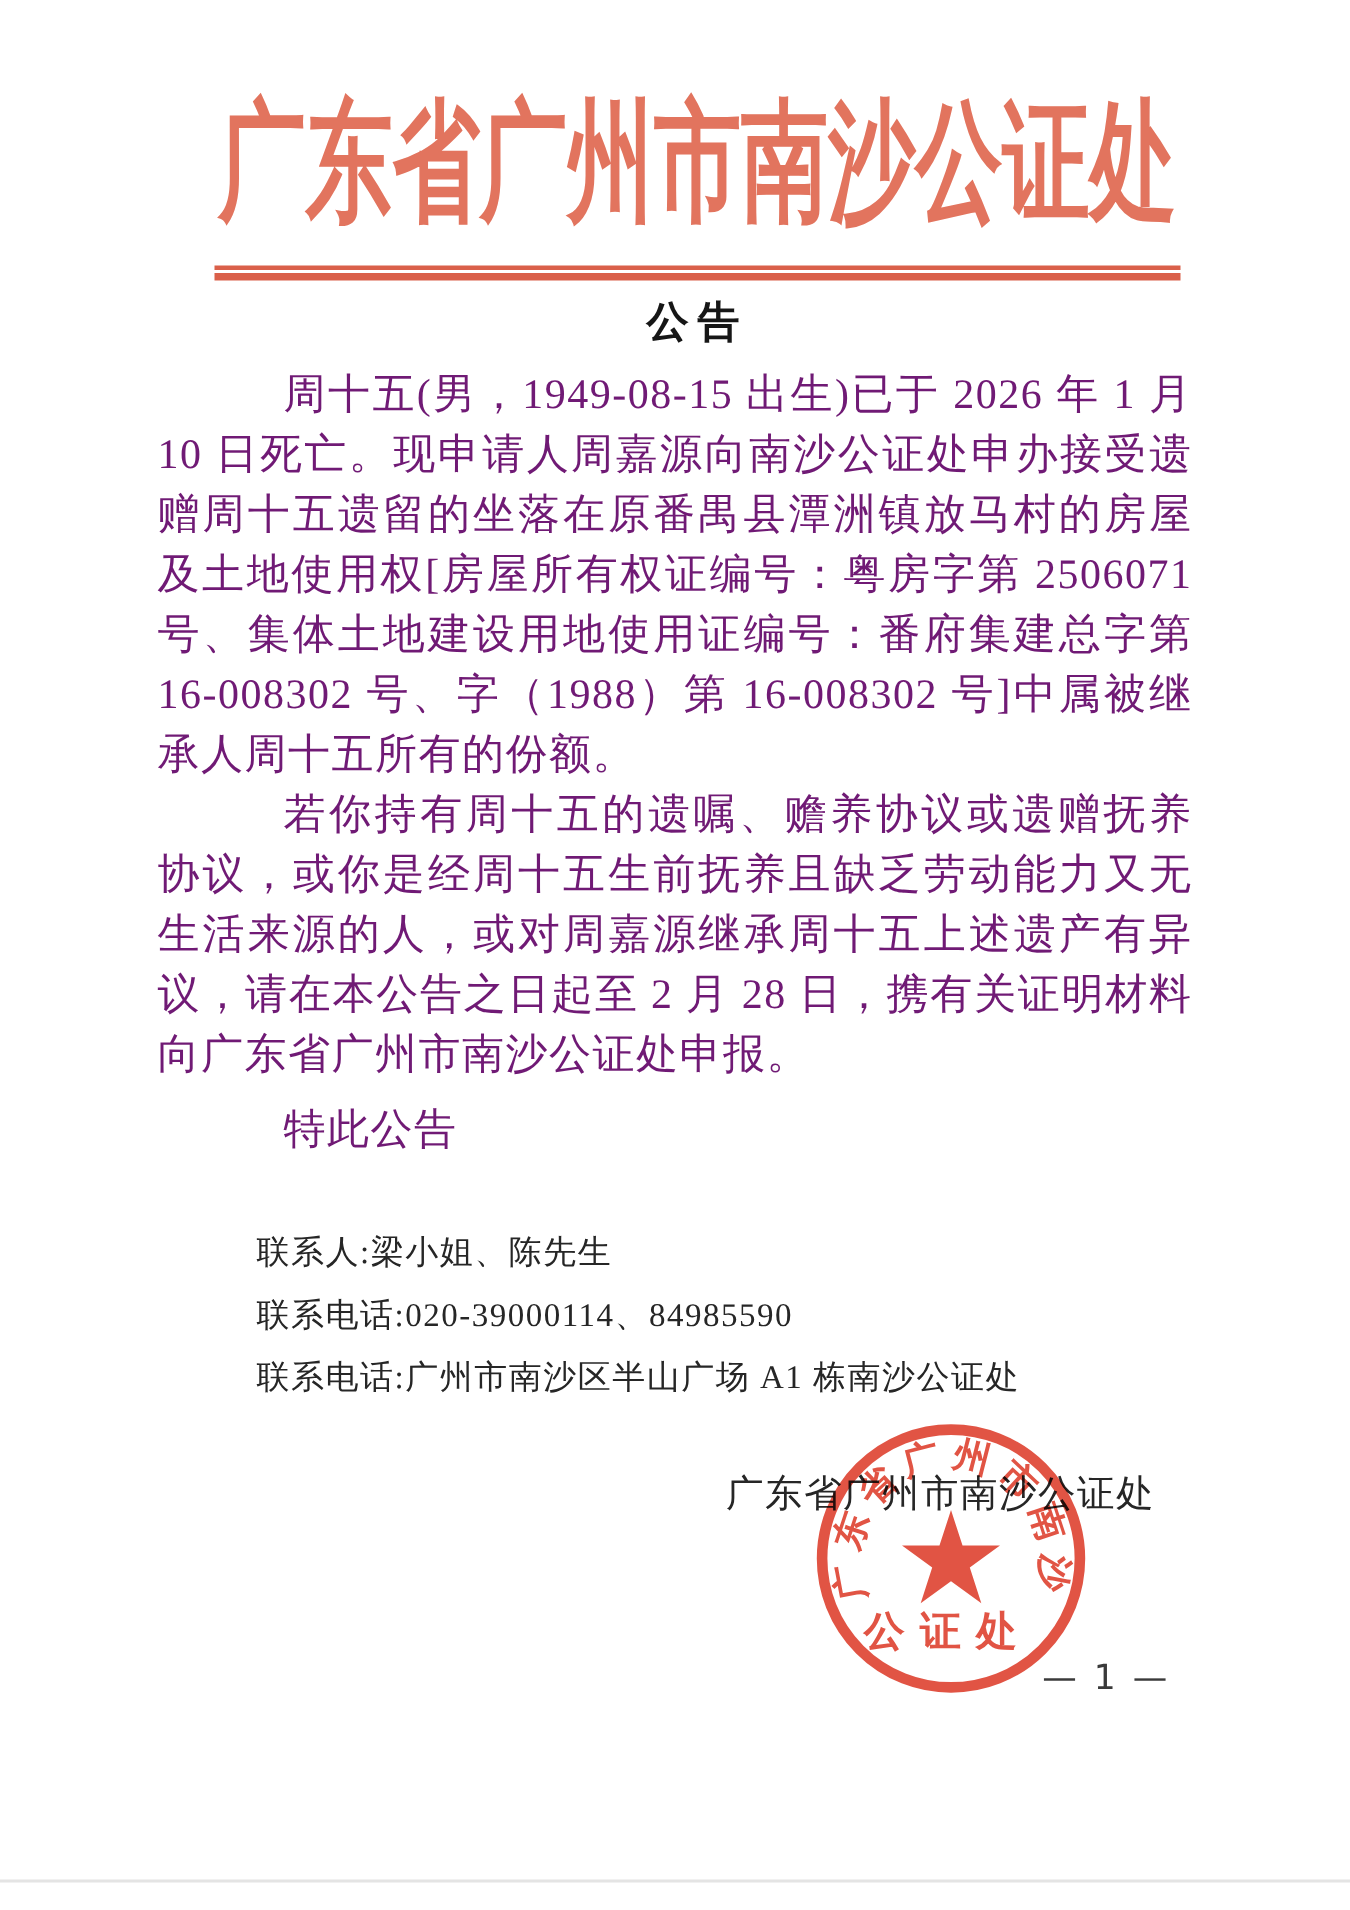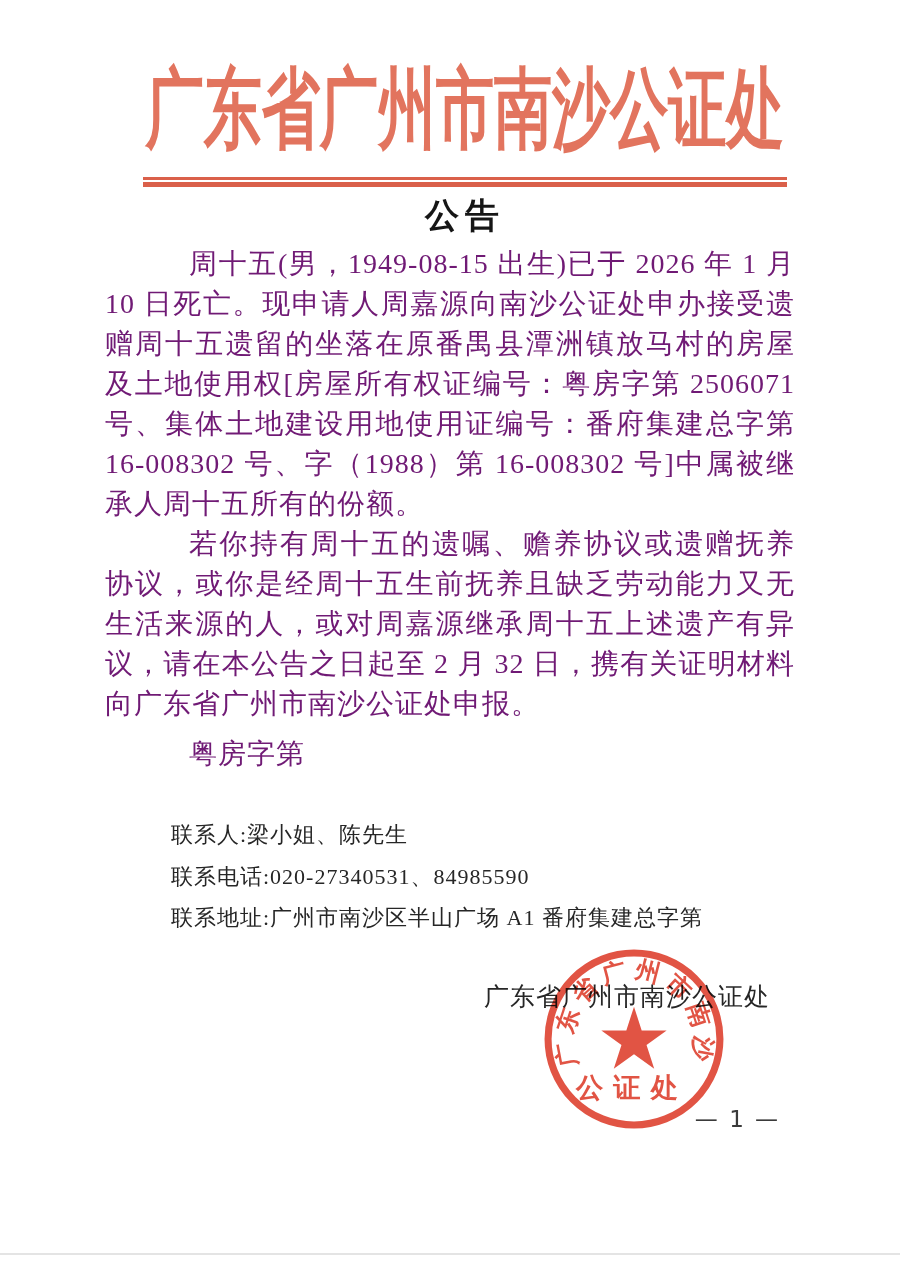--- a/index.html
+++ b/index.html
@@ -37,21 +37,21 @@
   
   .header-rule { position: absolute; top: 177px; left: 143px; width: 644px; }
   .rule-thin  { height: 2.5px; background: #da604a; }
   .rule-thick { height: 5px; background: #da604a; margin-top: 2.5px; }
 
   
   .notice-title-wrap { position: absolute; top: 193px; left: 465px; width: 0; white-space: nowrap; }
   .notice-title {
     display: inline-block;
     transform: translateX(-50%);
-    font-size: 34px;
+    font-size: 28px;
     line-height: 46px;
     font-weight: bold;
     letter-spacing: 6px;
     color: #161616;
   }
 
   
   .body-text {
     position: absolute;
     top: 244px;
@@ -140,28 +140,28 @@
     <div class="rule-thin"></div>
     <div class="rule-thick"></div>
   </div>
 
   <div class="notice-title-wrap">
     <span class="notice-title">公告</span>
   </div>
 
   <div class="body-text">
     <p>周十五(男，1949-08-15 出生)已于 2026 年 1 月 10 日死亡。现申请人周嘉源向南沙公证处申办接受遗赠周十五遗留的坐落在原番禺县潭洲镇放马村的房屋及土地使用权[房屋所有权证编号：粤房字第 2506071 号、集体土地建设用地使用证编号：番府集建总字第 16-008302 号、字（1988）第 16-008302 号]中属被继承人周十五所有的份额。</p>
-    <p>若你持有周十五的遗嘱、赡养协议或遗赠抚养协议，或你是经周十五生前抚养且缺乏劳动能力又无生活来源的人，或对周嘉源继承周十五上述遗产有异议，请在本公告之日起至 2 月 32 日，携有关证明材料向广东省广州市南沙公证处申报。</p>
-    <p class="closing">粤房字第</p>
+    <p>若你持有周十五的遗嘱、赡养协议或遗赠抚养协议，或你是经周十五生前抚养且缺乏劳动能力又无生活来源的人，或对周嘉源继承周十五上述遗产有异议，请在本公告之日起至 2 月 28 日，携有关证明材料向广东省广州市南沙公证处申报。</p>
+    <p class="closing">特此公告</p>
   </div>
 
   <div class="contact">
     <div>联系人:梁小姐、陈先生</div>
-    <div>联系电话:020-27340531、84985590</div>
-    <div>联系地址:广州市南沙区半山广场 A1 番府集建总字第</div>
+    <div>联系电话:020-39000114、84985590</div>
+    <div>联系电话:广州市南沙区半山广场 A1 栋南沙公证处</div>
   </div>
 
   <div class="signature">
     <div>广东省广州市南沙公证处</div>
   </div>
 
   <svg class="seal" viewBox="0 0 182 182" aria-hidden="true">
     <circle cx="91" cy="91" r="85" fill="none" stroke="#dd3a28" stroke-width="7"></circle>
     <path id="sealArc" d="M 36.6 116.4 A 60 60 0 1 1 145.4 116.4" fill="none"></path>
     <text font-size="24" font-weight="bold" fill="#dd3a28" letter-spacing="6" font-family="Liberation Serif, serif">

